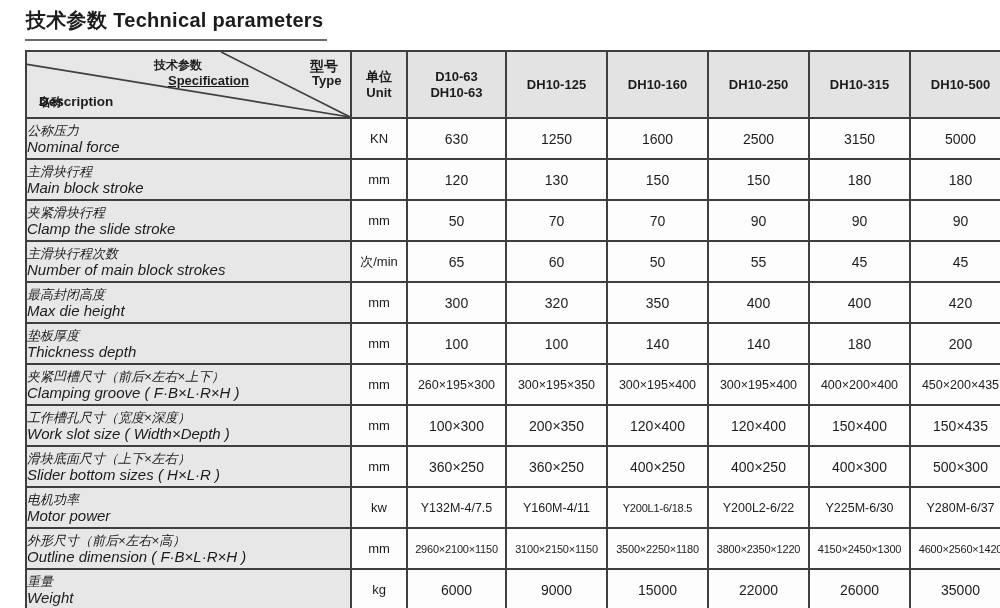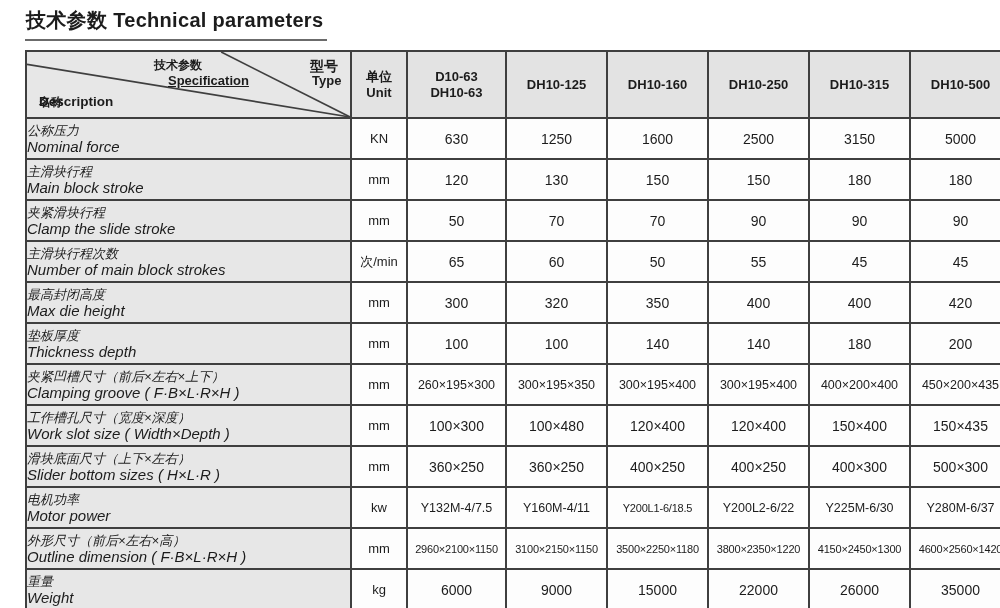--- a/index.html
+++ b/index.html
@@ -251,21 +251,21 @@
           <td class="value-cell sm">400×200×400</td>
           <td class="value-cell sm">450×200×435</td>
         </tr>
         <tr>
           <td class="label-cell">
             <div class="zh">工作槽孔尺寸（宽度×深度）</div>
             <div class="en">Work slot size ( Width×Depth )</div>
           </td>
           <td class="unit-cell">mm</td>
           <td class="value-cell">100×300</td>
-          <td class="value-cell">100×480</td>
+          <td class="value-cell">200×350</td>
           <td class="value-cell">120×400</td>
           <td class="value-cell">120×400</td>
           <td class="value-cell">150×400</td>
           <td class="value-cell">150×435</td>
         </tr>
         <tr>
           <td class="label-cell">
             <div class="zh">滑块底面尺寸（上下×左右）</div>
             <div class="en">Slider bottom sizes ( H×L·R )</div>
           </td>

